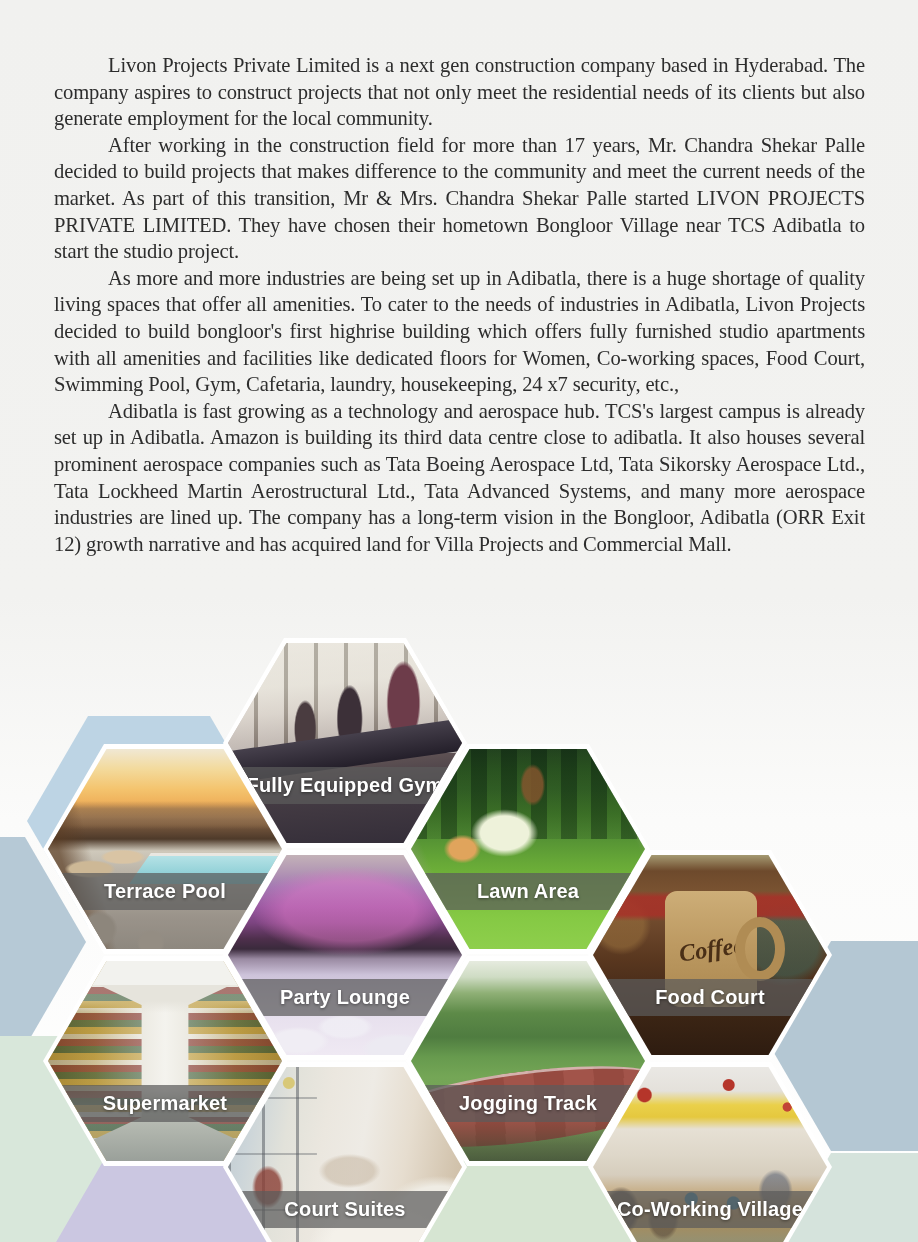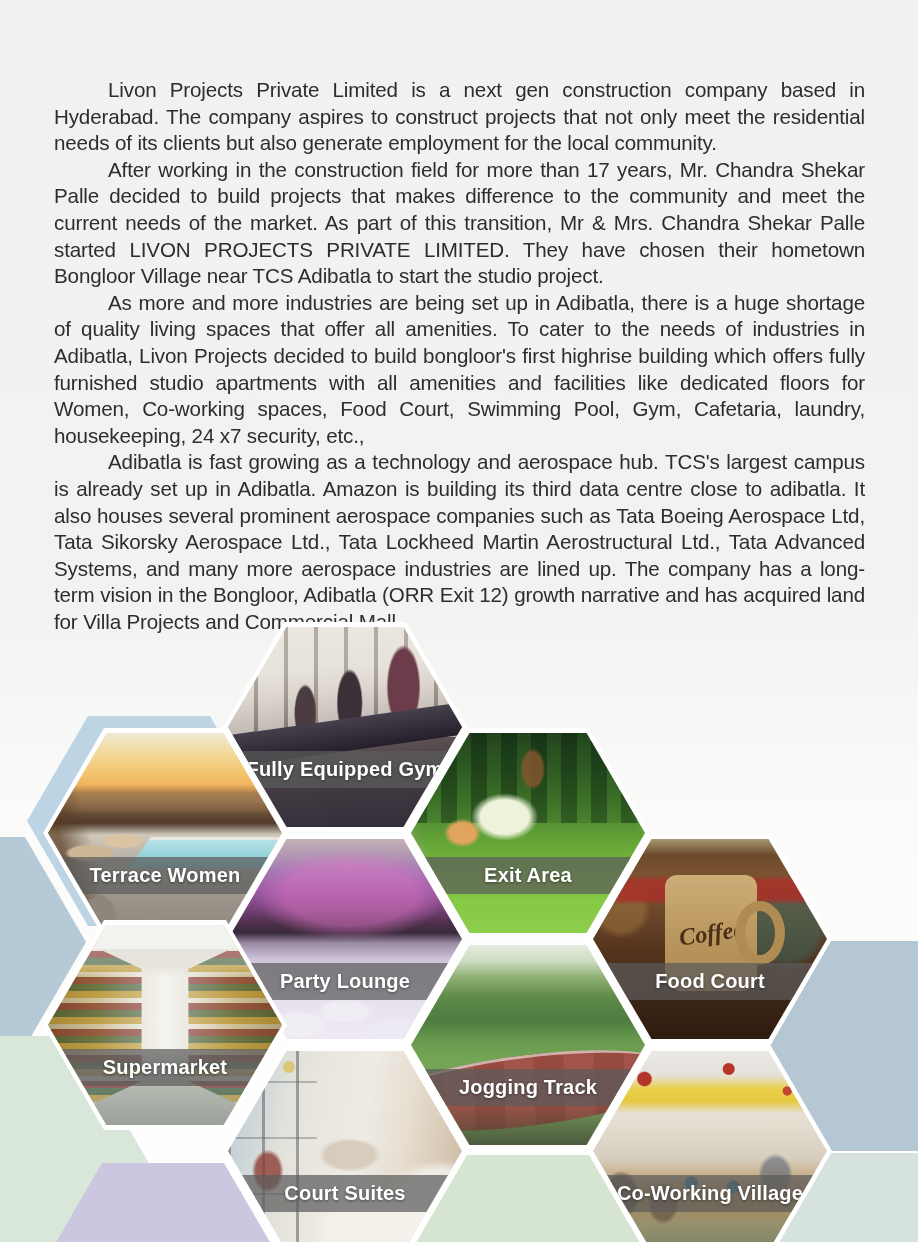--- a/index.html
+++ b/index.html
@@ -1,40 +1,40 @@
 <!DOCTYPE html>
 <html><head>
 <meta charset="utf-8">
 <style>
   html,body{margin:0;padding:0;background:#fff;}
   .page{position:relative;width:918px;height:1242px;overflow:hidden;
         background:linear-gradient(180deg,#f1f1ef 0%,#f2f2f0 48%,#fbfbfa 66%,#ffffff 100%);
         font-family:"Liberation Sans",sans-serif;}
   
-  .text-block{position:absolute;left:54px;top:77px;width:811px;color:#2d2d2d;}
+  .text-block{position:absolute;left:54px;top:52px;width:811px;color:#2d2d2d;font-family:Liberation Serif, serif;}
   .text-block p{margin:0;font-size:20.6px;line-height:26.6px;text-align:justify;
                 text-indent:54px;letter-spacing:-0.15px;}
   
   .collage{position:absolute;left:0;top:610px;width:918px;height:632px;}
   .hex{position:absolute;width:244px;height:210px;
        clip-path:polygon(25% 0,75% 0,100% 50%,75% 100%,25% 100%,0 50%);}
-  .hex.photo{background:#fff;z-index:2;}
+  .hex.photo{background:#fff;z-index:2;margin-top:16px;}
   .hex.decor{z-index:1;}
   .hex-in{position:absolute;inset:5px;overflow:hidden;
           clip-path:polygon(25% 0,75% 0,100% 50%,75% 100%,25% 100%,0 50%);}
   .hex-in::before,.hex-in::after{content:"";position:absolute;inset:0;}
   .band{position:absolute;left:0;right:0;top:124px;height:37px;z-index:6;
         display:flex;align-items:center;justify-content:center;}
   .band span{color:#fff;font-size:20px;font-weight:bold;letter-spacing:.2px;
              text-shadow:0 1px 3px rgba(0,0,0,.45);white-space:nowrap;}
   .detail{position:absolute;z-index:4;}
   
   .p-gym{left:223px;top:12px}   .p-terrace{left:43px;top:118px}
   .p-lawn{left:406px;top:118px} .p-party{left:223px;top:224px}
-  .p-food{left:588px;top:224px} .p-super{left:43px;top:310px}
+  .p-food{left:588px;top:224px} .p-super{left:43px;top:330px}
   .p-jog{left:406px;top:330px}  .p-guest{left:223px;top:436px}
   .p-cowork{left:588px;top:436px}
   
   .d-tpoffset{left:27px;top:106px}
   .d-leftblue{left:-158px;top:227px}
   .d-rightblue{left:770px;top:331px}
   .d-blgreen{left:-150px;top:426px;width:300px;height:258px}
   .d-purple{left:41px;top:553px}
   .d-cgreen{left:406px;top:545px}
   .d-rgreen{left:770px;top:543px}
@@ -150,29 +150,29 @@
         <div class="band" style="background: rgba(92, 92, 92, 0.72);">
           <span>Fully Equipped Gym</span>
         </div>
       </div>
     </div>
 
     <div class="hex photo p-terrace">
       <div class="hex-in scene-terrace">
         <div class="detail pool"></div>
         <div class="band" style="background: rgba(92, 92, 92, 0.72);">
-          <span>Terrace Women</span>
+          <span>Terrace Pool</span>
         </div>
       </div>
     </div>
 
     <div class="hex photo p-lawn">
       <div class="hex-in scene-lawn">
         <div class="band" style="background: rgba(92, 92, 92, 0.72);">
-          <span>Exit Area</span>
+          <span>Lawn Area</span>
         </div>
       </div>
     </div>
 
     <div class="hex photo p-party">
       <div class="hex-in scene-party">
         <div class="band" style="background: rgba(92, 92, 92, 0.72);">
           <span>Party Lounge</span>
         </div>
       </div>

